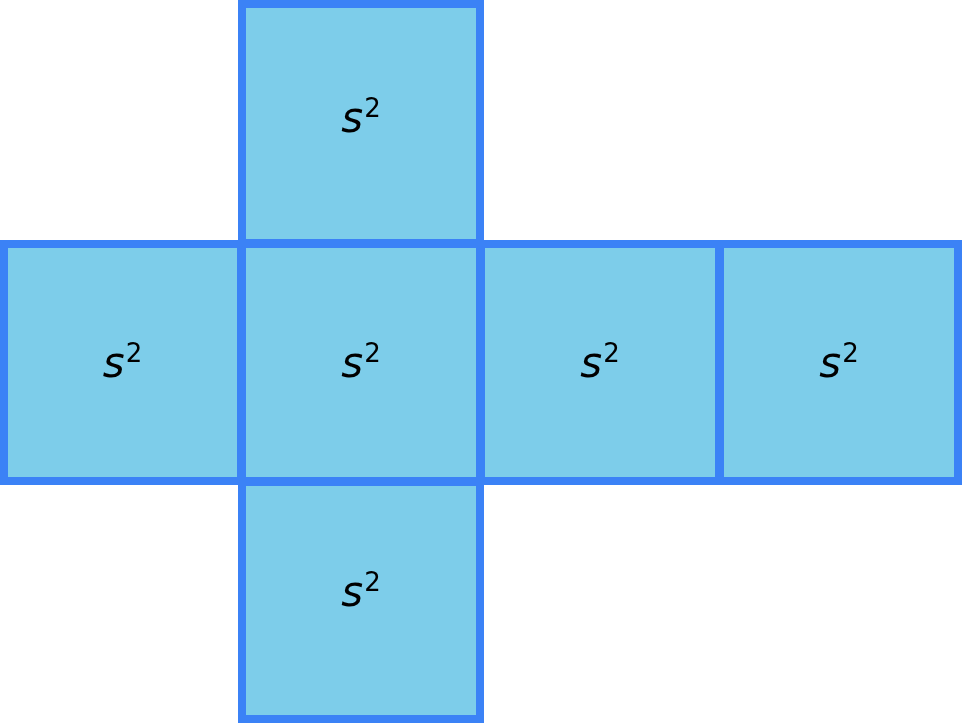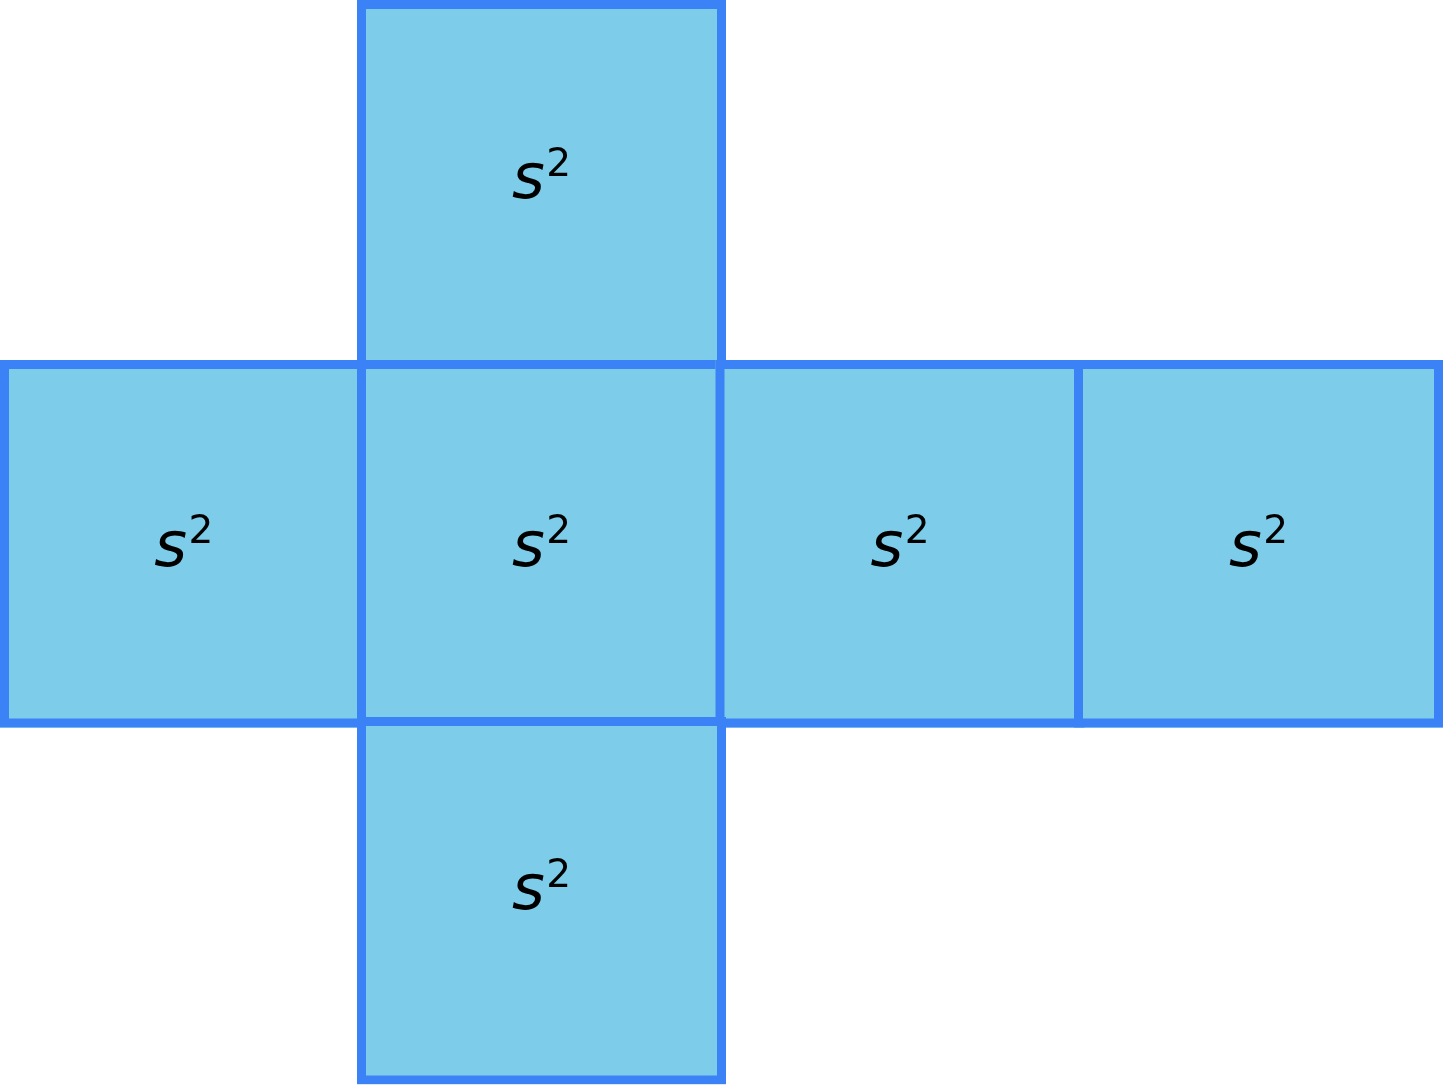--- a/index.html
+++ b/index.html
@@ -14,21 +14,21 @@
     position: relative;
     width: 962px;
     height: 723px;
     background: #ffffff;
     overflow: hidden;
   }
   .face {
     position: absolute;
     box-sizing: border-box;
     background: #7dcdea;
-    border: 6px solid #3b82f6;
+    border: 8px solid #3b82f6;
     display: flex;
     align-items: center;
     justify-content: center;
   }
   .face-label {
     font-family: "DejaVu Sans", sans-serif;
     font-style: italic;
     font-weight: 400;
     font-size: 42px;
     color: #000000;

